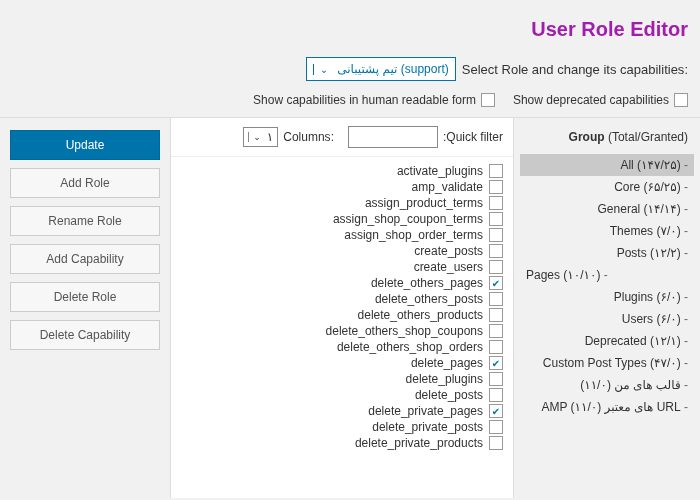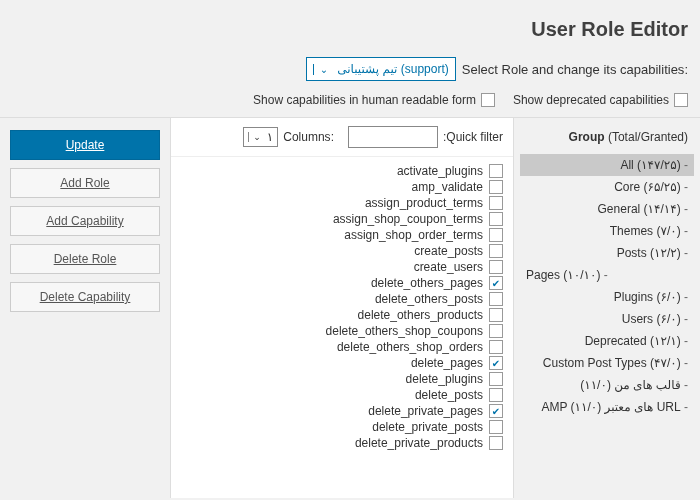--- a/index.html
+++ b/index.html
@@ -1,18 +1,18 @@
 <!DOCTYPE html>
 <html><head>
 <meta charset="utf-8">
 <style>
   * { box-sizing: border-box; margin: 0; padding: 0; }
   body { font-family: Tahoma, Arial, sans-serif; font-size: 12px; color: #333; background: #f1f1f1; width: 700px; height: 500px; overflow: hidden; direction: rtl; }
   .header { padding: 18px 12px 10px; background: #f1f1f1; }
-  .header h1 { font-size: 20px; font-weight: 600; color: #404040; }
+  .header h1 { font-size: 20px; font-weight: 600; color: #a21caf; }
   .role-select-row { padding: 6px 12px; display: flex; align-items: center; gap: 6px; background: #f1f1f1; }
   .role-select-row label { font-size: 13px; }
   .role-select { direction: ltr; border: 1px solid #0073aa; background: #fff; color: #0073aa; padding: 4px 6px; min-width: 150px; display: flex; align-items: center; justify-content: space-between; gap: 8px; }
   .role-select .chev { border-left: 1px solid #0073aa; padding-left: 6px; font-size: 10px; }
   .opts-row { padding: 6px 12px 10px; display: flex; align-items: center; gap: 18px; font-size: 12px; background: #f1f1f1; }
   .opts-row .opt { display: flex; align-items: center; gap: 5px; }
   .checkbox { width: 14px; height: 14px; border: 1px solid #999; background: #fff; display: inline-flex; align-items: center; justify-content: center; font-size: 10px; color: #0073aa; }
   .divider { border-top: 1px solid #ddd; }
   .content { display: flex; direction: rtl; height: calc(500px - 120px); background: #f1f1f1; }
   .groups-col { width: 186px; padding: 8px 6px; }
@@ -26,21 +26,21 @@
   .filter-row { display: flex; align-items: center; gap: 14px; padding: 8px 10px; border-bottom: 1px solid #eee; direction: rtl; }
   .filter-row .seg { display: flex; align-items: center; gap: 5px; }
   .cols-select { direction: ltr; border: 1px solid #888; background: #fff; padding: 2px 4px; display: flex; align-items: center; gap: 6px; }
   .cols-select .chev { font-size: 9px; border-left: 1px solid #888; padding-left: 4px; }
   .text-input { border: 1px solid #888; background: #fff; width: 90px; height: 22px; padding: 2px 4px; }
   .tall-check { width: 14px; height: 22px; border: 1px solid #999; background: #fff; }
   .caps-list { flex: 1; overflow: hidden; padding: 6px 10px; direction: ltr; }
   .cap-row { display: flex; align-items: center; justify-content: flex-end; gap: 6px; padding: 1px 0; }
   .cap-row .cap-label { font-size: 12px; text-align: right; }
   .actions-col { width: 170px; padding: 12px 10px; }
-  .btn { display: block; width: 100%; text-align: center; padding: 7px 4px; margin-bottom: 8px; border: 1px solid #ccc; background: #f7f7f7; color: #555; font-size: 12px; cursor: pointer; text-decoration: underline; }
+  .btn { display: block; width: 100%; text-align: center; padding: 7px 4px; margin-bottom: 8px; border: 1px solid #ccc; background: #f7f7f7; color: #555; font-size: 12px; cursor: pointer; }
   .btn.primary { background: #0073aa; border-color: #006799; color: #fff; font-weight: 500; }
 </style>
 </head>
 <body>
 
 <div class="header">
   <h1>User Role Editor</h1>
 </div>
 
 <div class="role-select-row">
@@ -172,18 +172,19 @@
         <div class="cap-row">
           <span class="cap-label">delete_private_products</span>
           <span class="checkbox"></span>
         </div>
       </div>
   </div>
 
   <div class="actions-col">
     <div class="btn primary">Update</div>
     <div class="btn">Add Role</div>
+    <div class="btn">Rename Role</div>
     <div class="btn">Add Capability</div>
     <div class="btn">Delete Role</div>
     <div class="btn">Delete Capability</div>
   </div>
 
 </div>
 
 </body></html>

